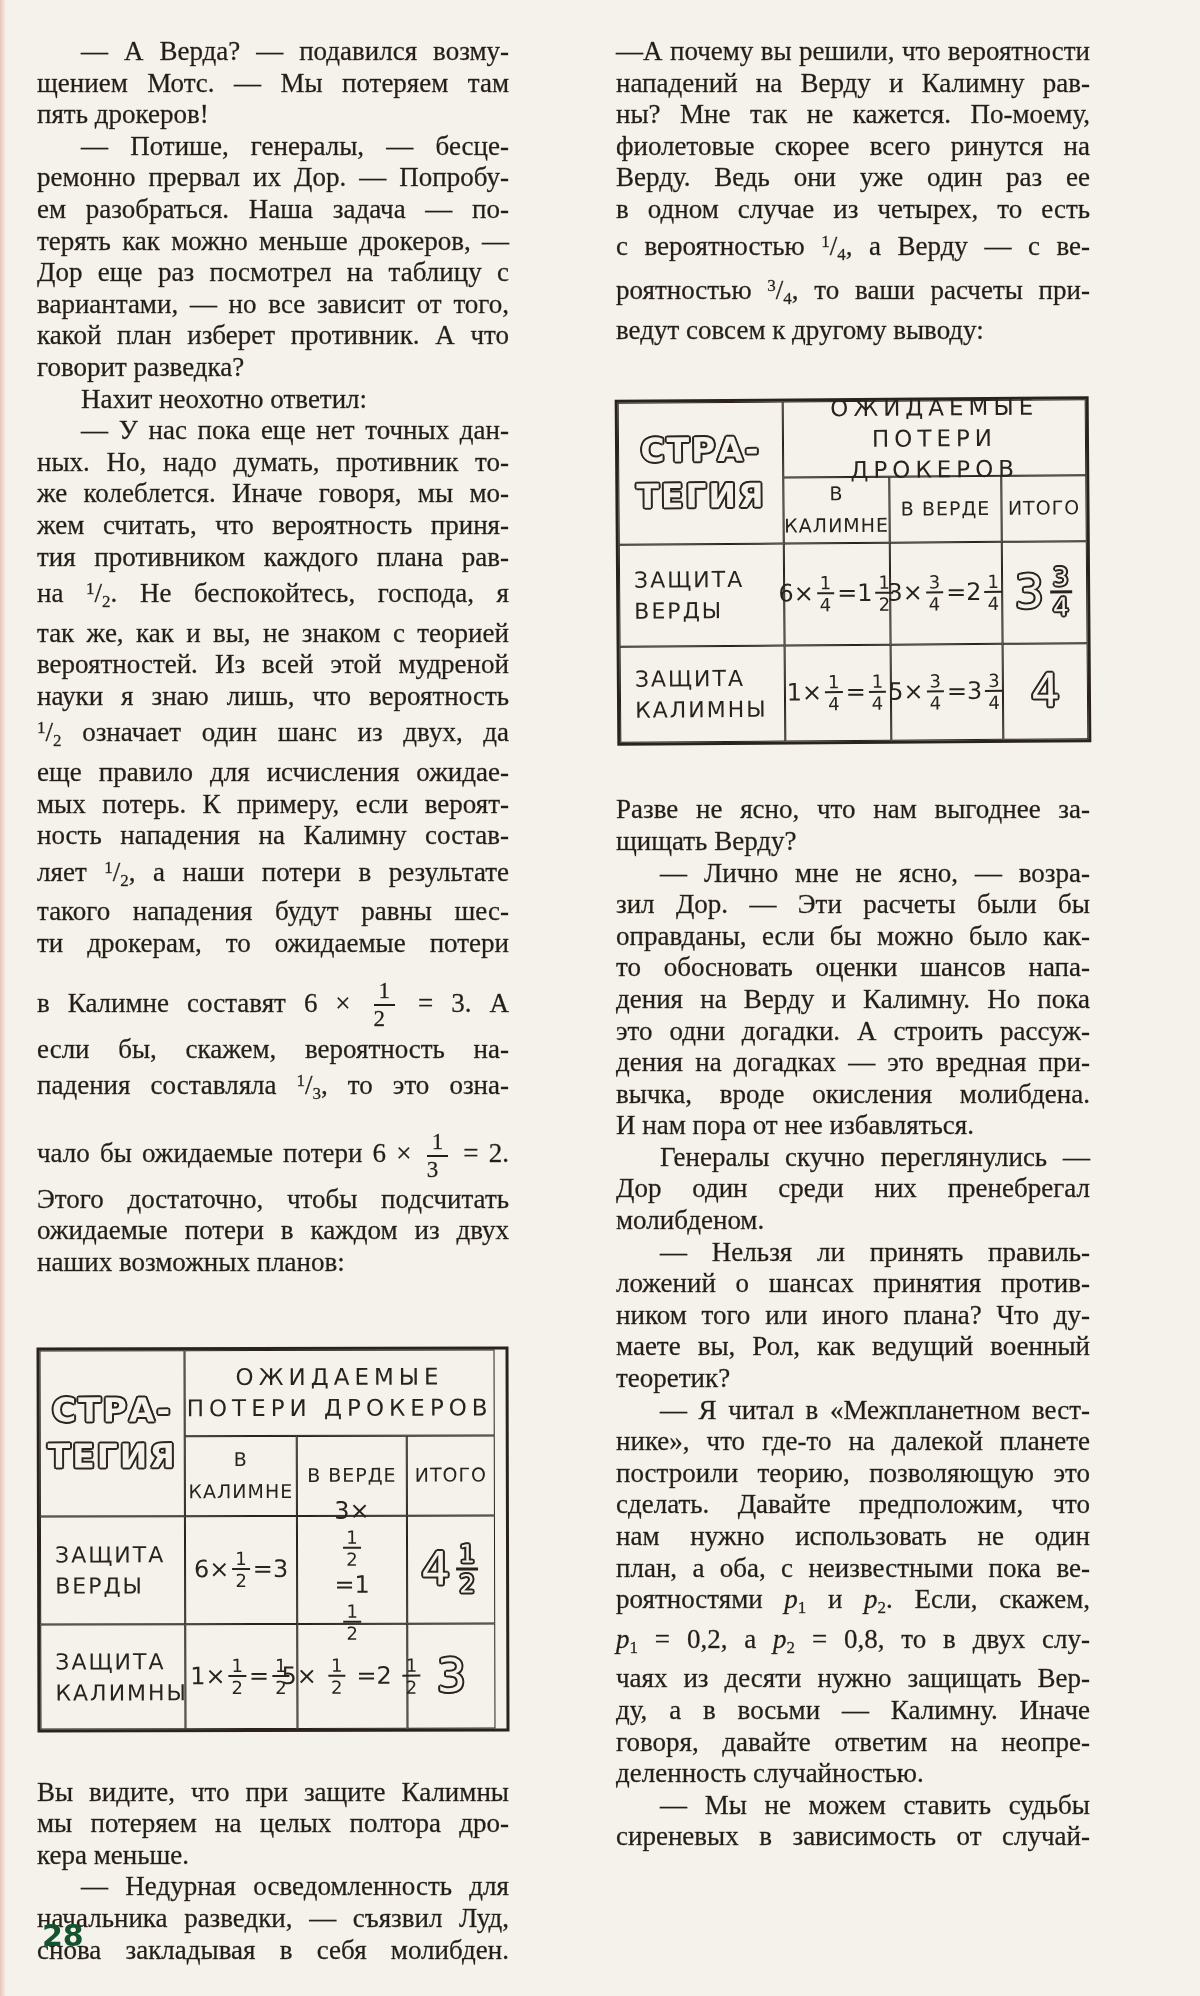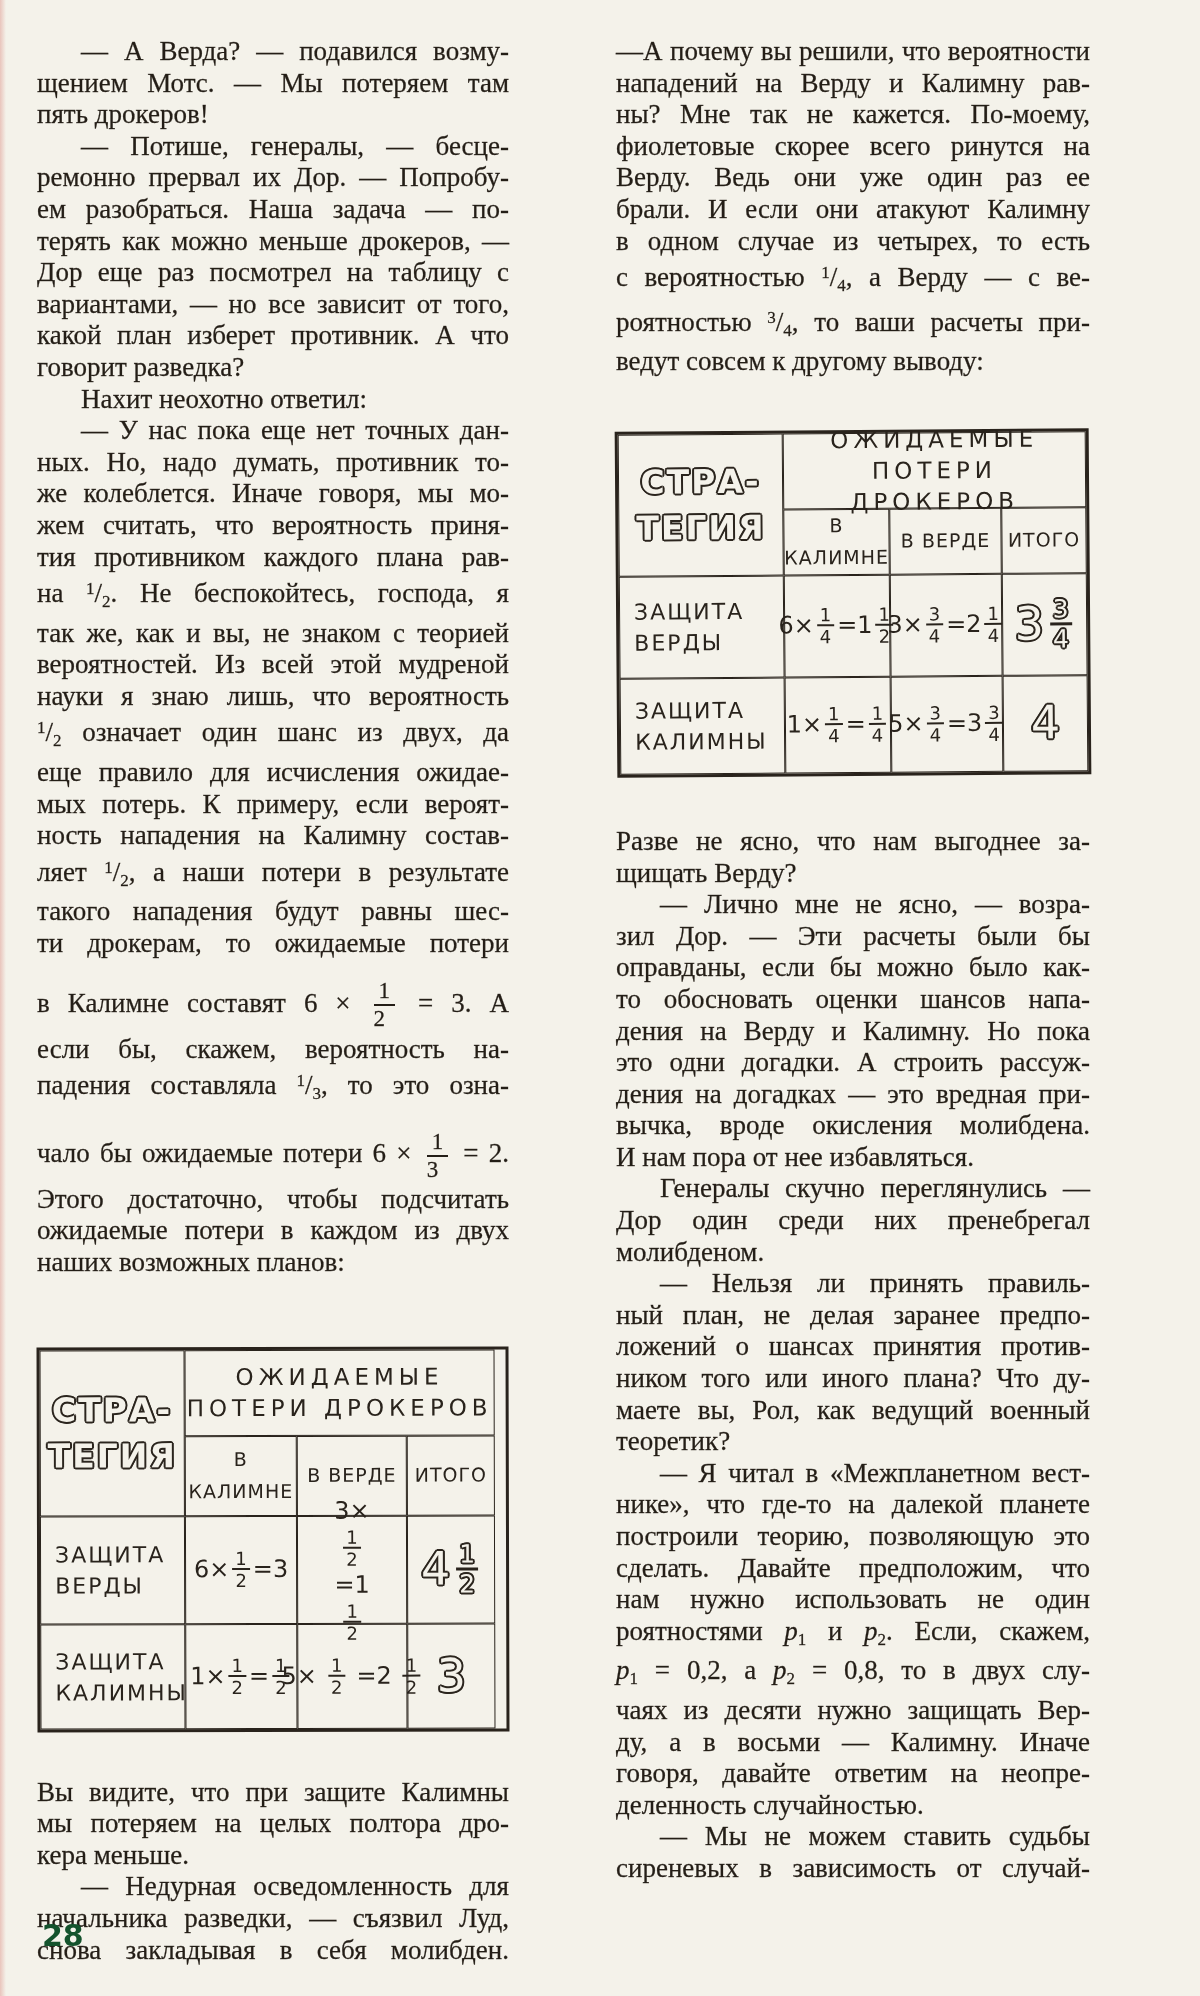--- a/index.html
+++ b/index.html
@@ -188,21 +188,20 @@
       <div class="line j ind">— Недурная осведомленность для</div>
       <div class="line j">начальника разведки, — съязвил Луд,</div>
       <div class="line j">снова закладывая в себя молибден.</div>
     </div>
   <div class="col" id="col-right">
       <div class="line j">—А почему вы решили, что вероятности</div>
       <div class="line j">нападений на Верду и Калимну рав-</div>
       <div class="line j">ны? Мне так не кажется. По-моему,</div>
       <div class="line j">фиолетовые скорее всего ринутся на</div>
       <div class="line j">Верду. Ведь они уже один раз ее</div>
-      <div class="line j">брали. И если они атакуют Калимну</div>
       <div class="line j">в одном случае из четырех, то есть</div>
       <div class="line j">с вероятностью <span class="sf"><sup>1</sup>/<sub>4</sub></span>, а Верду — с ве-</div>
       <div class="line j">роятностью <span class="sf"><sup>3</sup>/<sub>4</sub></span>, то ваши расчеты при-</div>
       <div class="line">ведут совсем к другому выводу:</div>
       <div class="gap" style="height: 52px;"></div>
       <div class="htable t2">
         <div class="c strat outl" style="grid-area: 1 / 1 / 3;">
           <span>СТРА-</span>
           <span>ТЕГИЯ</span>
         </div>
@@ -270,30 +269,30 @@
       <div class="line j">то обосновать оценки шансов напа-</div>
       <div class="line j">дения на Верду и Калимну. Но пока</div>
       <div class="line j">это одни догадки. А строить рассуж-</div>
       <div class="line j">дения на догадках — это вредная при-</div>
       <div class="line j">вычка, вроде окисления молибдена.</div>
       <div class="line">И нам пора от нее избавляться.</div>
       <div class="line j ind">Генералы скучно переглянулись —</div>
       <div class="line j">Дор один среди них пренебрегал</div>
       <div class="line">молибденом.</div>
       <div class="line j ind">— Нельзя ли принять правиль-</div>
-      <div class="line j">ный план, не делая заранее предпо-</div>
       <div class="line j">ложений о шансах принятия против-</div>
       <div class="line j">ником того или иного плана? Что ду-</div>
       <div class="line j">маете вы, Рол, как ведущий военный</div>
       <div class="line">теоретик?</div>
       <div class="line j ind">— Я читал в «Межпланетном вест-</div>
       <div class="line j">нике», что где-то на далекой планете</div>
       <div class="line j">построили теорию, позволяющую это</div>
       <div class="line j">сделать. Давайте предположим, что</div>
       <div class="line j">нам нужно использовать не один</div>
+      <div class="line j">план, а оба, с неизвестными пока ве-</div>
       <div class="line j">роятностями <span class="pv"><i>p</i><sub>1</sub></span> и <span class="pv"><i>p</i><sub>2</sub></span>. Если, скажем,</div>
       <div class="line j"><span class="pv"><i>p</i><sub>1</sub></span> = 0,2, а <span class="pv"><i>p</i><sub>2</sub></span> = 0,8, то в двух слу-</div>
       <div class="line j">чаях из десяти нужно защищать Вер-</div>
       <div class="line j">ду, а в восьми — Калимну. Иначе</div>
       <div class="line j">говоря, давайте ответим на неопре-</div>
       <div class="line">деленность случайностью.</div>
       <div class="line j ind">— Мы не можем ставить судьбы</div>
       <div class="line j">сиреневых в зависимость от случай-</div>
     </div>
   <div class="pageno">28</div>

